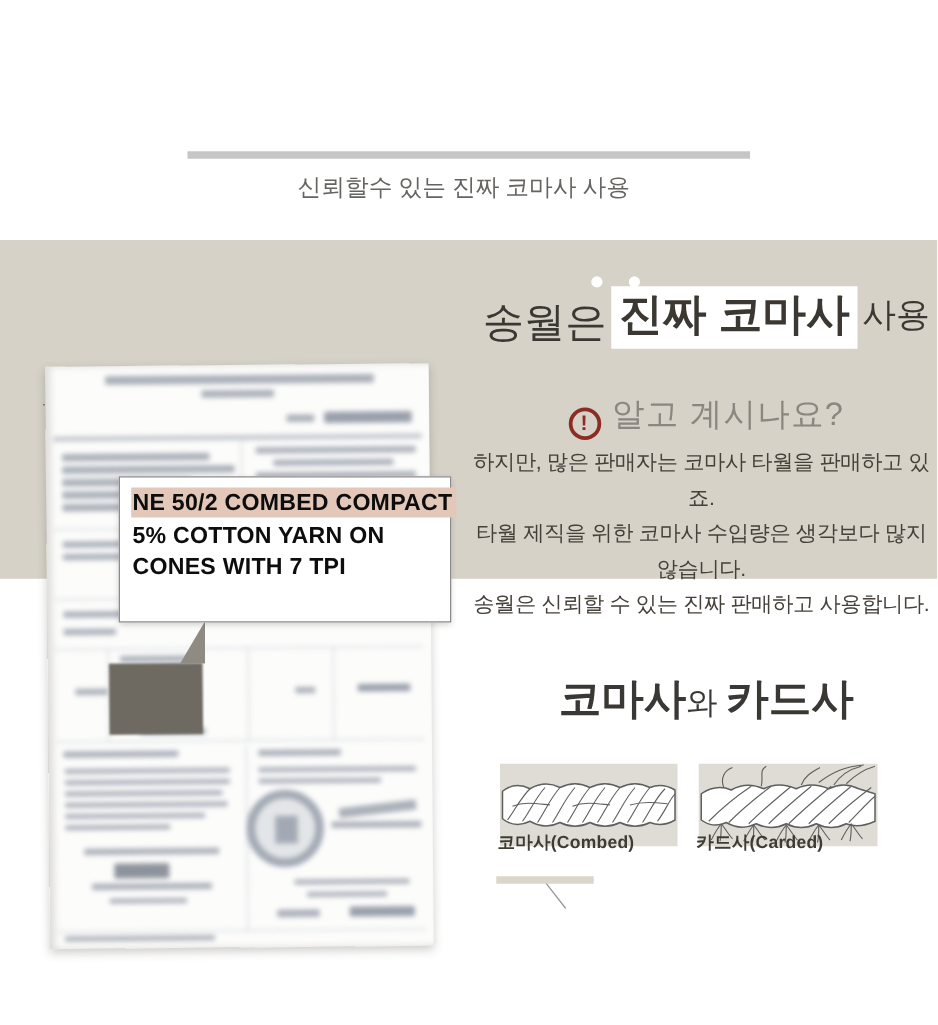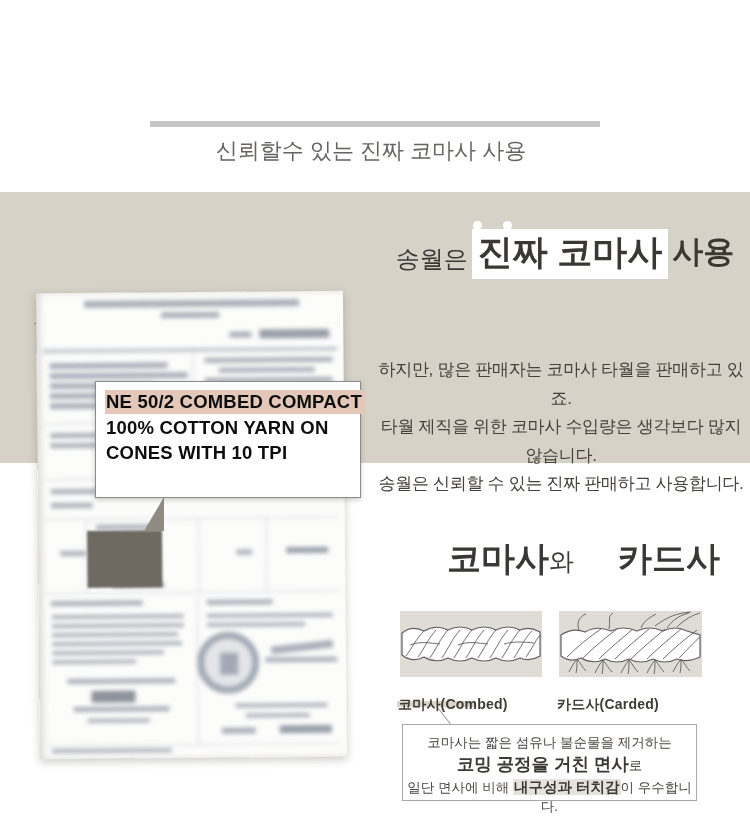--- a/index.html
+++ b/index.html
@@ -13,21 +13,21 @@
     position:absolute; top:18px; left:0; width:750px; text-align:center;
     font-family:"Liberation Serif", serif; font-weight:700;
     font-size:76px; letter-spacing:-3px; color:#757575; line-height:100px;
   }
   .hero-bar {
     position:absolute; top:121px; left:150px; width:450px; height:6px;
     background:#c6c6c6;
   }
   .hero-subtitle {
     position:absolute; top:134px; left:0; width:742px; text-align:center;
-    font-family:Liberation Sans, sans-serif; font-size:22px; color:#666460;
+    font-family:Liberation Serif, serif; font-size:19px; color:#666460;
     line-height:34px;
   }
   
   .band { position:absolute; top:192px; left:0; width:750px; height:271px; background:#d6d2c8; }
   
   .cert-caption {
     position:absolute; top:315px; left:33px; font-size:12.5px; color:#6f6b64;
     letter-spacing:0.5px;
   }
   .cert-caption b { font-weight:700; color:#55524b; }
@@ -59,26 +59,26 @@
     letter-spacing:0.2px; white-space:nowrap;
     box-shadow:0 2px 5px rgba(60,55,45,.25);
   }
   .callout .hl { background:#e3c8ba; padding:1px 3px 2px 1px; }
   .callout .plain { padding:1px 3px 2px 1px; }
   
   .promo-line {
     position:absolute; top:229px; left:380px; width:370px;
     display:flex; justify-content:center; align-items:flex-end; color:#3b3834;
   }
-  .promo-prefix { font-size:24px; line-height:40px; font-weight:400;font-family:Liberation Serif, serif; }
+  .promo-prefix { font-size:33px; line-height:40px; font-weight:400;font-family:Liberation Serif, serif; }
   .promo-em {
     background:#fff; font-size:35px; line-height:38px; font-weight:800;
     padding:4px 6px 8px 6px; margin-left:4px;text-align:center;
   }
-  .promo-suffix { font-size:31px; line-height:38px; font-weight:700; padding:4px 0 8px 4px; }
+  .promo-suffix { font-size:27px; line-height:38px; font-weight:400; padding:4px 0 8px 4px; }
   .dot { position:absolute; width:9px; height:9px; border-radius:50%; background:#fff; top:221px; }
   .dot1 { left:473px; } .dot2 { left:503px; }
   .question-row {
     position:absolute; top:314px; left:380px; width:370px; text-align:center;
     font-size:26px; color:#8b8780; letter-spacing:1px;
   }
   .alert-icon {
     display:inline-block; width:26px; height:26px; border:3px solid #8d2b25;
     border-radius:50%; color:#8d2b25; font-weight:800; font-size:17px;
     line-height:20px; text-align:center; vertical-align:-4px; margin-right:9px;
@@ -89,30 +89,30 @@
   }
   
   .cmp-heading {
     position:absolute; top:498px; left:380px; width:370px; text-align:center;
     font-size:27px; color:#3d3b38; letter-spacing:0.5px;
   }
   .cmp-title {
     position:absolute; top:536px; left:380px; width:370px; text-align:center;
     color:#3a3834;
   }
-  .cmp-title .bold { font-size:34px; font-weight:800;margin-left:37px; }
+  .cmp-title .bold { font-size:34px; font-weight:800; }
   .cmp-title .conn { font-size:25px; font-weight:400; }
   .fig {
     position:absolute; top:611px; height:66px; background:#dedcd5;
   }
   .fig-combed { left:400px; width:142px; }
   .fig-carded { left:559px; width:143px; }
   .fig svg { display:block; width:100%; height:100%; }
   .fig-label {
-    position:absolute; top:696px; font-size:14px; font-weight:600; color:#3e3b35;
+    position:absolute; top:665px; font-size:14px; font-weight:600; color:#3e3b35;
     z-index:2; letter-spacing:0.2px;
   }
   .lbl-combed { left:398px; } .lbl-carded { left:557px; }
   .lbl-underline {
     position:absolute; top:701px; left:397px; width:78px; height:6px;
     background:#dbd7cb; z-index:1;
   }
   .connector {
     position:absolute; top:706px; left:437px; width:26px; height:1px;
     background:#9a968e; transform:rotate(52deg); transform-origin:left top;
@@ -215,32 +215,35 @@
 
       <div class="bl" style="top:452px;left:6px;width:295px;height:1px;"></div>
       <div class="b" style="top:456px;left:12px;width:120px;height:4px;"></div>
     </div>
     <div class="dark-block" style="top:238px;left:49px;position:absolute;"></div>
   </div>
 
   <div class="wedge"></div>
   <div class="callout">
     <div><span class="hl">NE 50/2 COMBED COMPACT</span></div>
-    <div><span class="plain">100% COTTON YARN ON</span></div>
-    <div><span class="plain">CONES WITH  10 TPI</span></div>
+    <div><span class="plain">5% COTTON YARN ON</span></div>
+    <div><span class="plain">CONES WITH  7 TPI</span></div>
   </div>
 
   <div class="dot dot1"></div>
   <div class="dot dot2"></div>
   <div class="promo-line">
     <span class="promo-prefix">송월은</span>
     <span class="promo-em">진짜 코마사</span>
     <span class="promo-suffix">사용</span>
   </div>
 
+  <div class="question-row">
+    <span class="alert-icon">!</span><span>알고 계시나요?</span>
+  </div>
 
   <div class="promo-body">
     <div>하지만, 많은 판매자는 코마사 타월을 판매하고 있죠.</div>
     <div>타월 제직을 위한 코마사 수입량은 생각보다 많지 않습니다.</div>
     <div>송월은 신뢰할 수 있는 진짜 판매하고 사용합니다.</div>
   </div>
 
   <div class="cmp-title">
     <span class="bold">코마사</span><span class="conn">와 </span><span class="bold">카드사</span>
   </div>
@@ -303,23 +306,14 @@
           <path d="M122,48 C126,53 128,57 131,60"></path>
       </g>
     </svg>
   </div>
 
   <div class="lbl-underline"></div>
   <div class="fig-label lbl-combed">코마사(Combed)</div>
   <div class="fig-label lbl-carded">카드사(Carded)</div>
   <div class="connector"></div>
 
-  <div class="note-box">
-    <div class="note-l1">코마사는 짧은 섬유나 불순물을 제거하는</div>
-    <div class="note-l2">
-      <span class="big">코밍 공정을 거친 면사</span><span>로</span>
-    </div>
-    <div class="note-l3">
-      <span>일단 면사에 비해 </span><span class="hl">내구성과 터치감</span><span>이 우수합니다.</span>
-    </div>
-  </div>
 
 </div>
 
 </body></html>

